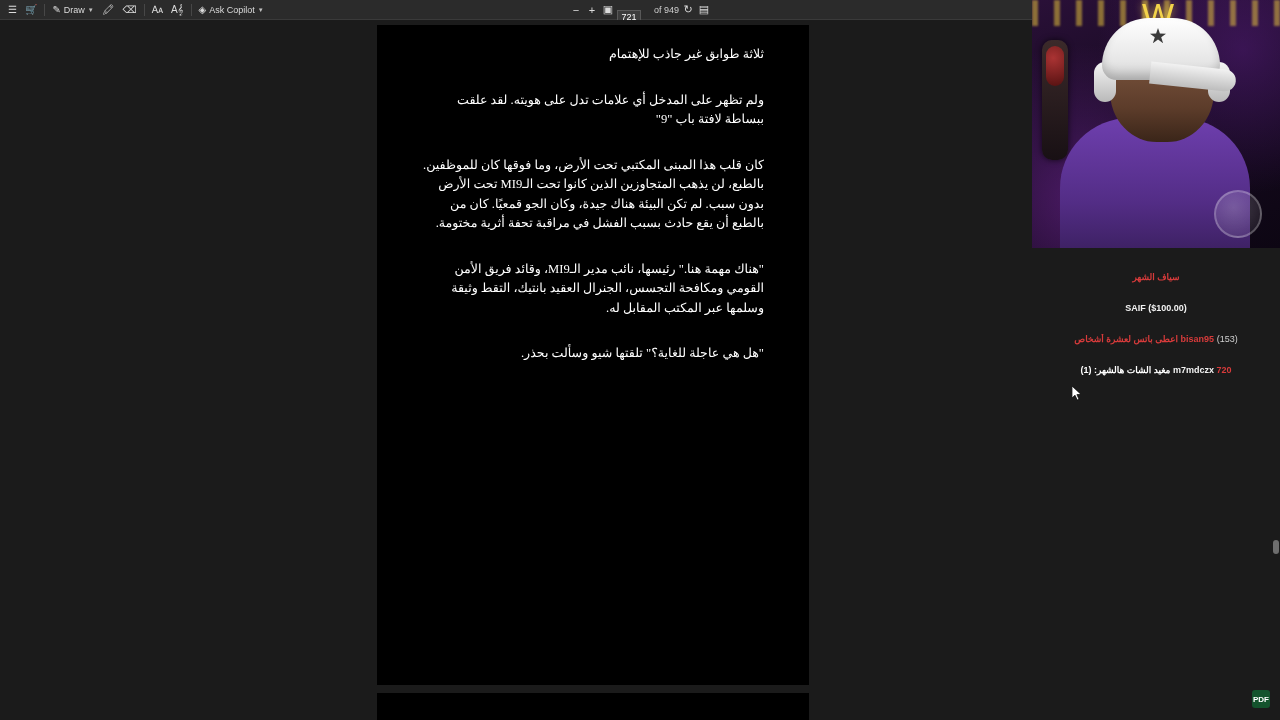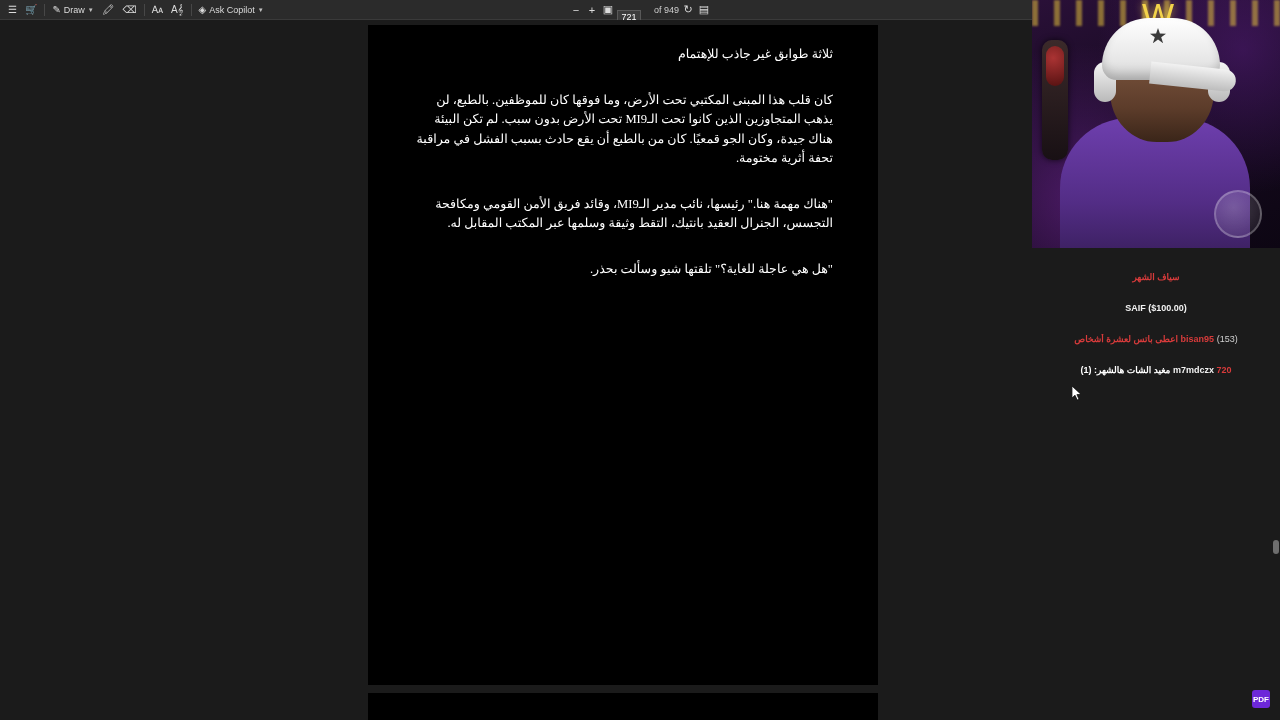--- a/index.html
+++ b/index.html
@@ -97,22 +97,22 @@
   .doc-area {
     position: absolute;
     top: 20px; left: 0;
     width: 1280px;
     height: 700px;
     background: #1b1b1b;
     overflow: hidden;
   }
   .page {
     position: absolute;
-    left: 368px;
-    width: 510px;
+    left: 377px;
+    width: 432px;
     background: #000;
   }
   .page-1 { top: 5px; height: 660px; }
   .page-2 { top: 673px; height: 47px; }
 
   .page-inner {
     padding: 20px 45px 0 45px;
     box-sizing: border-box;
     direction: rtl;
     text-align: right;
@@ -295,21 +295,21 @@
     pointer-events: none;
   }
   .cursor svg { display: block; }
 
   
   .acro-badge {
     position: absolute;
     right: 10px;
     bottom: 12px;
     width: 18px; height: 18px;
-    background: #6d28d9;
+    background: #14532d;
     border-radius: 3px;
     display: flex;
     align-items: center;
     justify-content: center;
     color: #fff;
     font-size: 8px;
     font-weight: bold;
     font-family: "Liberation Sans", sans-serif;
   }
   .acro-label {
@@ -377,20 +377,21 @@
     <div class="tb-right">
       <span class="acro-label" style="position:static;">bat</span>
     </div>
   </div>
 
   <div class="doc-area">
 
     <div class="page page-1">
       <div class="page-inner">
         <p class="para tight">ثلاثة طوابق غير جاذب للإهتمام</p>
+        <p class="para tight">ولم تظهر على المدخل أي علامات تدل على هويته. لقد علقت ببساطة لافتة باب "9"</p>
         <p class="para tight">كان قلب هذا المبنى المكتبي تحت الأرض، وما فوقها كان للموظفين. بالطبع، لن يذهب المتجاوزين الذين كانوا تحت الـMI9 تحت الأرض بدون سبب. لم تكن البيئة هناك جيدة، وكان الجو قمعيًا. كان من بالطبع أن يقع حادث بسبب الفشل في مراقبة تحفة أثرية مختومة.</p>
         <p class="para tight">"هناك مهمة هنا." رئيسها، نائب مدير الـMI9، وقائد فريق الأمن القومي ومكافحة التجسس، الجنرال العقيد بانتيك، التقط وثيقة وسلمها عبر المكتب المقابل له.</p>
         <p class="para tight">"هل هي عاجلة للغاية؟" تلقتها شيو وسألت بحذر.</p>
       </div>
     </div>
 
     <div class="page page-2"></div>
   </div>
 
   <div class="scrollbar">

